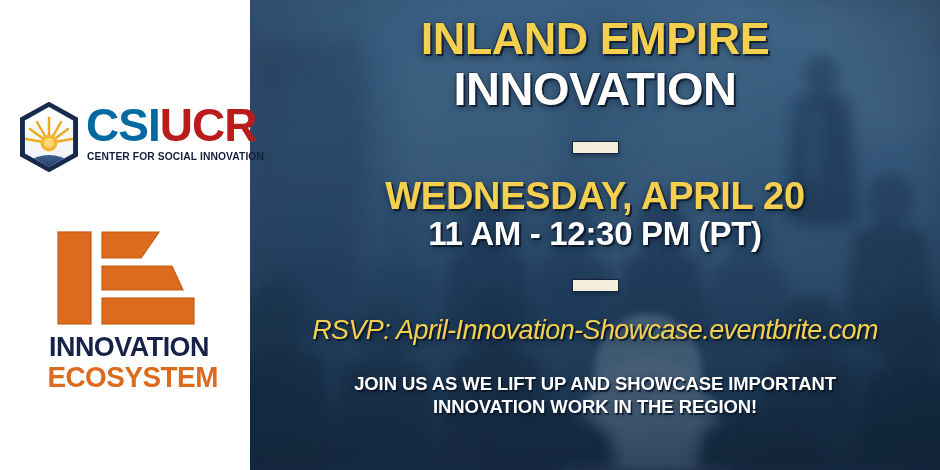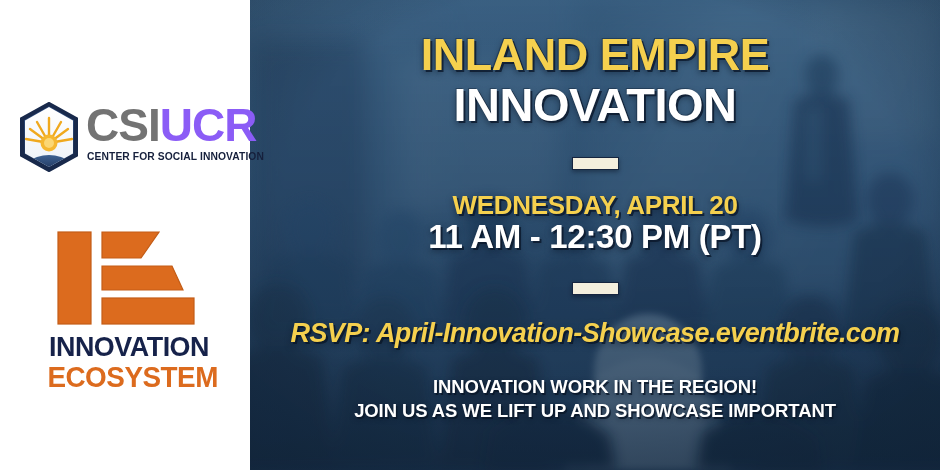--- a/index.html
+++ b/index.html
@@ -48,22 +48,22 @@
     left: 78px;
     top: 2px;
     width: 160px;
     height: 50px;
     font-size: 46px;
     font-weight: bold;
     letter-spacing: -1px;
     line-height: 50px;
     white-space: nowrap;
   }
-  .csi-gold { color: #737373; }
-  .csi-navy { color: #8b5cf6; margin-top: 48px; }
+  .csi-gold { color: #0369a1; }
+  .csi-navy { color: #b91c1c; margin-top: 48px; }
   .csi-sub {
     position: absolute;
     left: 79px;
     top: 52px;
     font-size: 11.2px;
     font-weight: bold;
     color: #16203c;
     letter-spacing: 0.1px;
     white-space: nowrap;
     transform: scaleX(0.92);
@@ -133,21 +133,21 @@
         rgba(30,58,88,0.45) 45%,
         rgba(18,38,62,0.62) 100%);
   }
 
   
   .content {
     position: absolute;
     inset: 0;
     z-index: 2;
     text-align: center;
-    padding-top: 32px;
+    padding-top: 16px;
     box-sizing: border-box;
   }
   .title-line {
     font-weight: bold;
     line-height: 1.02;
     letter-spacing: -0.5px;
     text-shadow:
       2px 2px 0 rgba(10,22,40,0.75),
       -1px -1px 0 rgba(10,22,40,0.35),
       0 3px 6px rgba(8,18,33,0.5);
@@ -173,42 +173,42 @@
     height: 11px;
     background: #F4EFDD;
     border: 1.5px solid #16253f;
     margin: 0 auto;
     box-shadow: 0 2px 4px rgba(8,18,33,0.45);
   }
   .divider-1 { margin-top: 28px; margin-bottom: 22px; }
   .divider-2 { margin-top: 26px; margin-bottom: 24px; }
 
   .date-line {
-    font-size: 26px;
+    font-size: 38px;
     font-weight: bold;
     color: #F5D04E;
     letter-spacing: -0.3px;
     line-height: 1.06;
     text-shadow:
       2px 2px 0 rgba(10,22,40,0.75),
       0 3px 6px rgba(8,18,33,0.5);
   }
   .time-line {
     font-size: 33px;
     font-weight: bold;
     color: #FFFFFF;
     letter-spacing: -0.3px;
     line-height: 1.12;
     text-shadow:
       2px 2px 0 rgba(10,22,40,0.75),
       0 3px 6px rgba(8,18,33,0.5);
   }
   .rsvp-line {
     font-size: 27px;
-    font-weight: bold;
+    font-weight: normal;
     font-style: italic;
     color: #F5D04E;
     letter-spacing: -0.6px;
     line-height: 1.1;
     text-shadow:
       2px 2px 0 rgba(10,22,40,0.8),
       0 3px 6px rgba(8,18,33,0.55);
     margin-top: 14px;
   }
   .tagline {
@@ -405,19 +405,19 @@
       <div class="divider divider-1"></div>
 
       <div class="date-line">WEDNESDAY, APRIL 20</div>
       <div class="time-line">11 AM - 12:30 PM (PT)</div>
 
       <div class="divider divider-2"></div>
 
       <div class="rsvp-line">RSVP: April-Innovation-Showcase.eventbrite.com</div>
 
       <div class="tagline">
+        <div>JOIN US AS WE LIFT UP AND SHOWCASE IMPORTANT</div>
         <div>INNOVATION WORK IN THE REGION!</div>
-        <div>JOIN US AS WE LIFT UP AND SHOWCASE IMPORTANT</div>
       </div>
 
     </div>
   </div>
 </div>
 
 </body></html>

